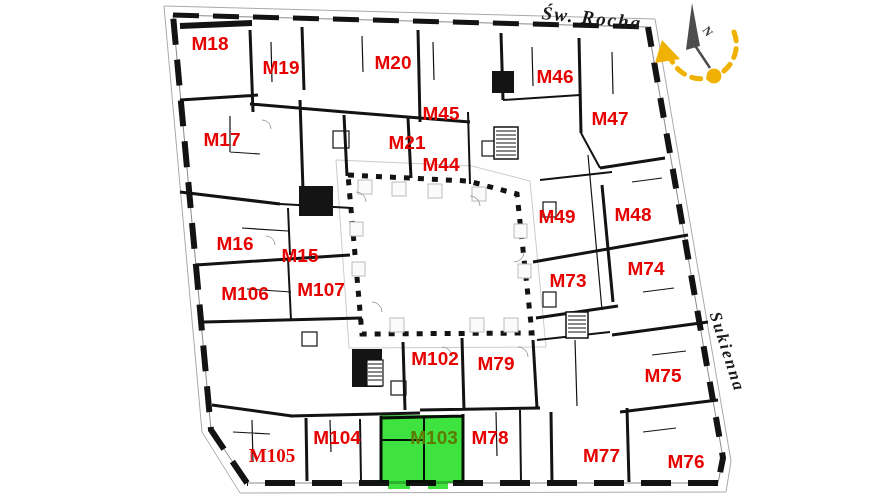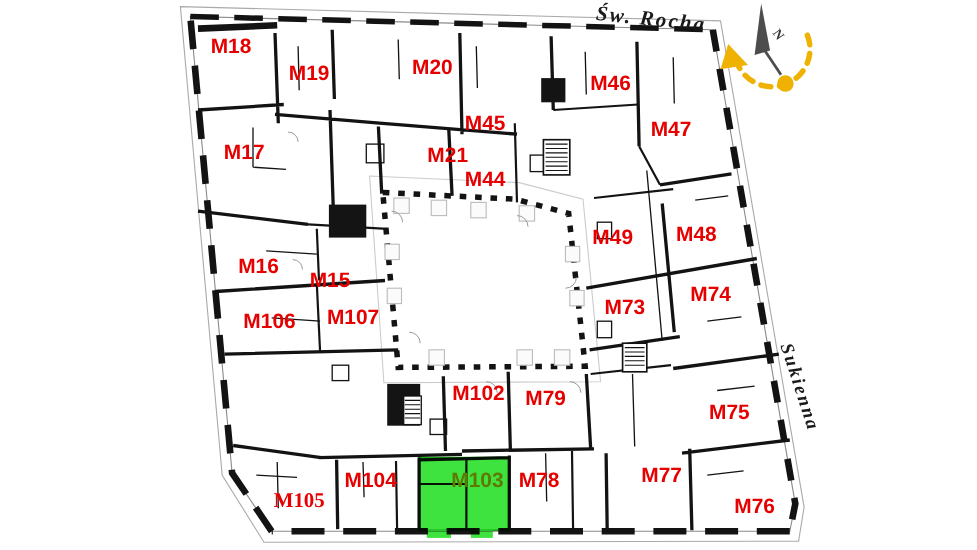--- a/index.html
+++ b/index.html
@@ -146,21 +146,21 @@
       <div class="apt-label" style="left: 568px; top: 280px; text-align: right;">M73</div>
       <div class="apt-label" style="left: 646px; top: 268px;">M74</div>
       <div class="apt-label" style="left: 245px; top: 293px;">M106</div>
       <div class="apt-label" style="left: 321px; top: 289px;">M107</div>
       <div class="apt-label" style="left: 435px; top: 358px;">M102</div>
       <div class="apt-label" style="left: 496px; top: 363px; text-align: center;">M79</div>
       <div class="apt-label" style="left: 663px; top: 375px;">M75</div>
       <div class="apt-label" style="left: 337px; top: 437px;">M104</div>
       <div class="apt-label highlighted" style="left: 434px; top: 437px;">M103</div>
       <div class="apt-label" style="left: 490px; top: 437px;">M78</div>
-      <div class="apt-label" style="left: 596px; top: 433px; padding-left: 11px;">M77</div>
+      <div class="apt-label" style="left: 596px; top: 455px; padding-left: 11px;">M77</div>
       <div class="apt-label" style="left: 272px; top: 455px; font-family: Liberation Serif, serif;">M105</div>
       <div class="apt-label" style="left: 653px; top: 461px; margin-left: 33px;">M76</div>
     </div>
 
   <div class="street street-top">Św. Rocha</div>
   <div class="street street-right">Sukienna</div>
 
   <div class="compass-n">N</div>
 </div>
 

